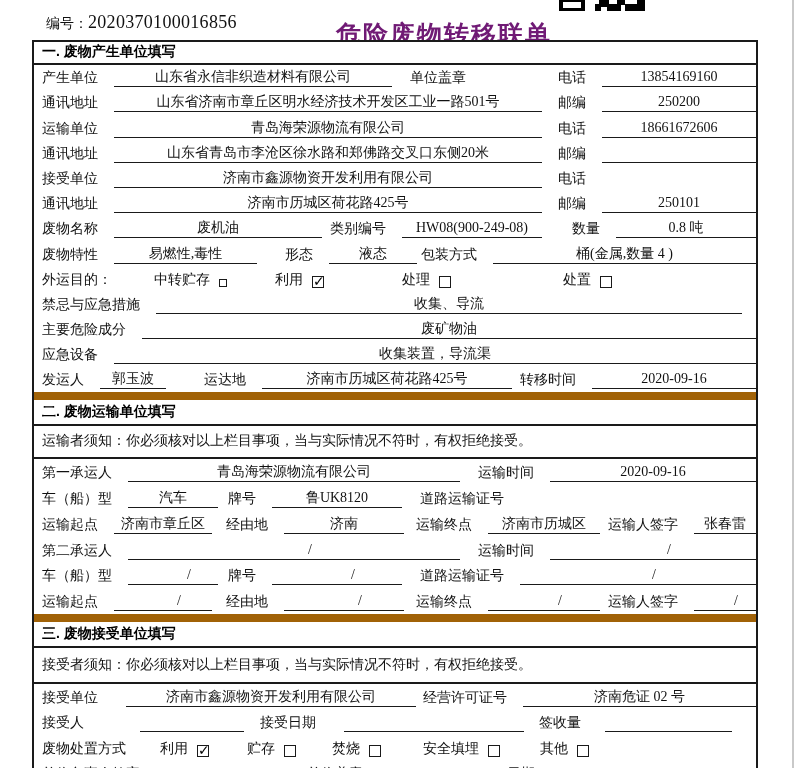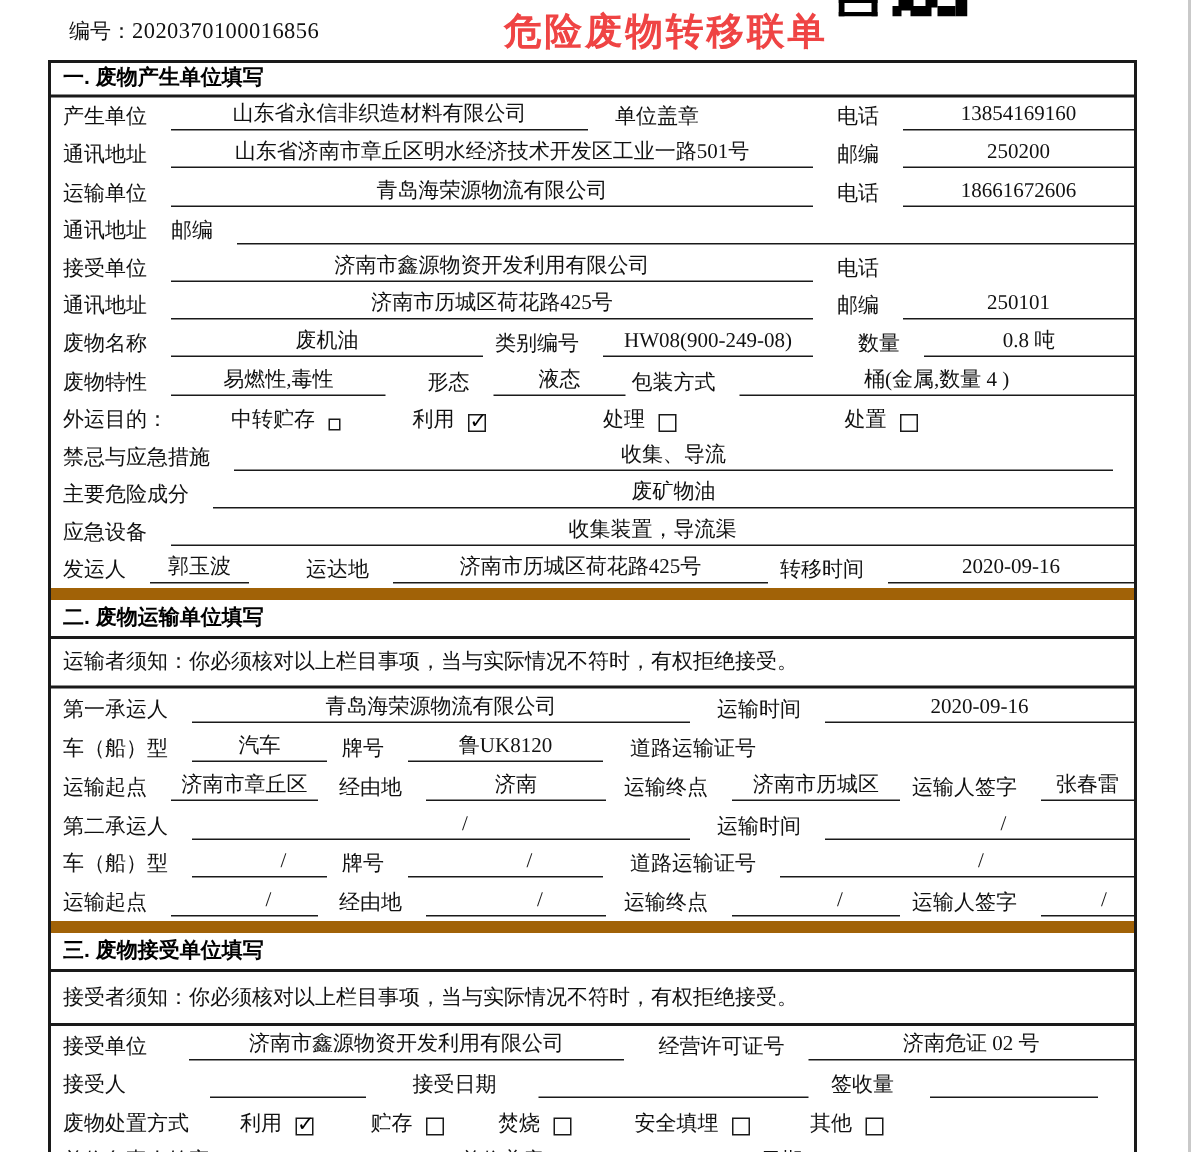--- a/index.html
+++ b/index.html
@@ -7,25 +7,25 @@
   .page {
     position:relative; width:796px; height:768px; overflow:hidden;
     background:#ffffff; color:#111;
     font-family:"Liberation Serif","DejaVu Serif",serif;
     font-size:14px;
   }
   .gray-edge { position:absolute; left:792px; top:0; width:2px; height:768px; background:#c9c9c9; }
 
   .doc-header { position:relative; height:40px; }
   .doc-number { position:absolute; left:46px; top:12px; white-space:nowrap; }
-  .doc-number .num { font-size:15px; letter-spacing:.3px; }
+  .doc-number .num { font-size:18px; letter-spacing:.3px; }
   .doc-title {
-    position:absolute; left:444px; top:4px; transform:translateX(-50%);
+    position:absolute; left:444px; top:18px; transform:translateX(-50%);
     font-family:"Liberation Sans","DejaVu Sans",sans-serif;
-    font-size:25px; font-weight:bold; letter-spacing:2px; white-space:nowrap; color:#ef4444;
+    font-size:25px; font-weight:bold; letter-spacing:2px; white-space:nowrap; color:#701a75;
   }
   .qr { position:absolute; left:559px; top:0; }
 
   .form {
     position:relative; margin-left:32px; width:726px;
     border:2px solid #1a1a1a; background:#fff;
   }
   .sec-head {
     font-family:"Liberation Sans","DejaVu Sans",sans-serif;
     font-weight:bold; font-size:14px; color:#000;
@@ -104,20 +104,21 @@
 
       <div class="row">
         <span class="lab">运输单位</span>
         <span class="val" style="width:428px">青岛海荣源物流有限公司</span>
         <span class="lab" style="margin-left:16px">电话</span>
         <span class="val fx">18661672606</span>
       </div>
 
       <div class="row">
         <span class="lab">通讯地址</span>
+        <span class="val" style="width:428px">山东省青岛市李沧区徐水路和郑佛路交叉口东侧20米</span>
         <span class="lab" style="margin-left:16px">邮编</span>
         <span class="val fx"></span>
       </div>
 
       <div class="row">
         <span class="lab">接受单位</span>
         <span class="val" style="width:428px">济南市鑫源物资开发利用有限公司</span>
         <span class="lab" style="margin-left:16px">电话</span>
       </div>
 
@@ -241,28 +242,28 @@
       </div>
     </div>
 
     <div class="s3">
       <div class="sec-head">三. 废物接受单位填写</div>
       <div class="note-row">接受者须知：你必须核对以上栏目事项，当与实际情况不符时，有权拒绝接受。</div>
 
       <div class="row">
         <span class="lab">接受单位</span>
         <span class="val" style="margin-left:28px;width:290px">济南市鑫源物资开发利用有限公司</span>
-        <span class="lab" style="margin-left:23px">经营许可证号</span>
+        <span class="lab" style="margin-left:7px">经营许可证号</span>
         <span class="val fx">济南危证 02 号</span>
       </div>
 
       <div class="row">
         <span class="lab">接受人</span>
         <span class="val" style="margin-left:56px;width:104px"></span>
-        <span class="lab" style="margin-left:31px">接受日期</span>
+        <span class="lab" style="margin-left:16px">接受日期</span>
         <span class="val" style="margin-left:28px;width:180px"></span>
         <span class="lab" style="margin-left:15px">签收量</span>
         <span class="val fx" style="margin-left:24px;margin-right:24px"></span>
       </div>
 
       <div class="row">
         <span class="lab">废物处置方式</span>
         <span class="lab" style="margin-left:34px">利用</span>
         <span class="cb checked"></span>
         <span class="lab" style="margin-left:38px">贮存</span>

